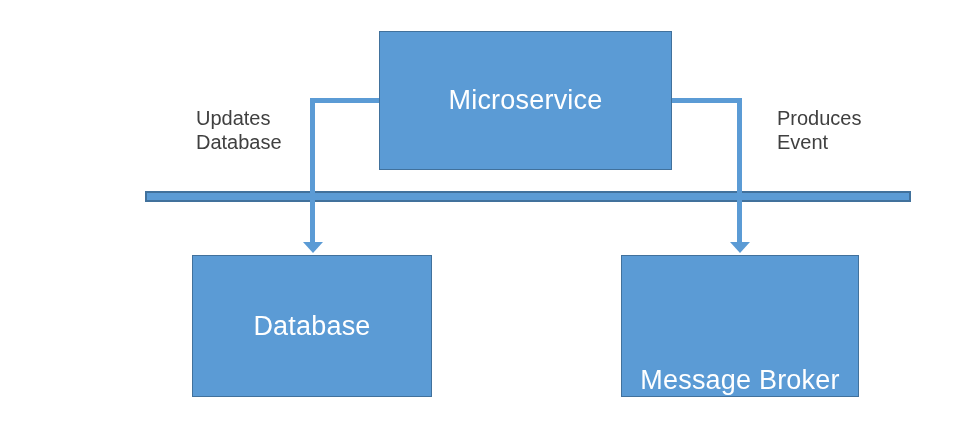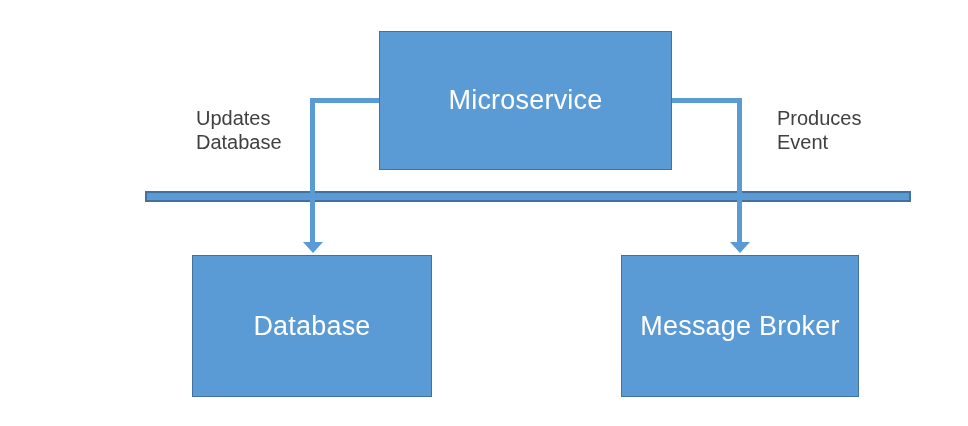--- a/index.html
+++ b/index.html
@@ -23,21 +23,21 @@
     box-sizing: border-box;
     display: flex;
     align-items: center;
     justify-content: center;
     color: var(--node-text, #ffffff);
     font-size: 27px;
     letter-spacing: 0.2px;
   }
   .node-microservice { left: 379px; top: 31px;  width: 293px; height: 139px; }
   .node-database     { left: 192px; top: 255px; width: 240px; height: 142px; }
-  .node-broker       { left: 621px; top: 255px; width: 238px; height: 142px; }
+  .node-broker       { left: 621px; top: 255px; width: 238px; height: 142px; align-items: flex-end; }
 
   .seg {
     position: absolute;
     background: var(--connector, #5b9bd5);
   }
   .seg-h-left  { left: 310px; top: 98px; width: 69px;  height: 5px; }
   .seg-v-left  { left: 310px; top: 98px; width: 5px;   height: 145px; }
   .seg-h-right { left: 672px; top: 98px; width: 70px;  height: 5px; }
   .seg-v-right { left: 737px; top: 98px; width: 5px;   height: 145px; }
 

